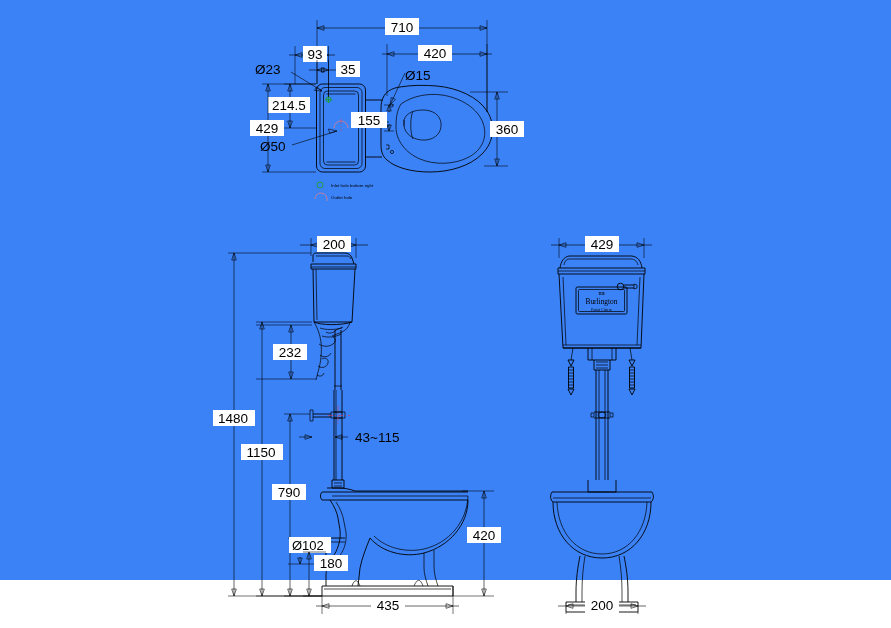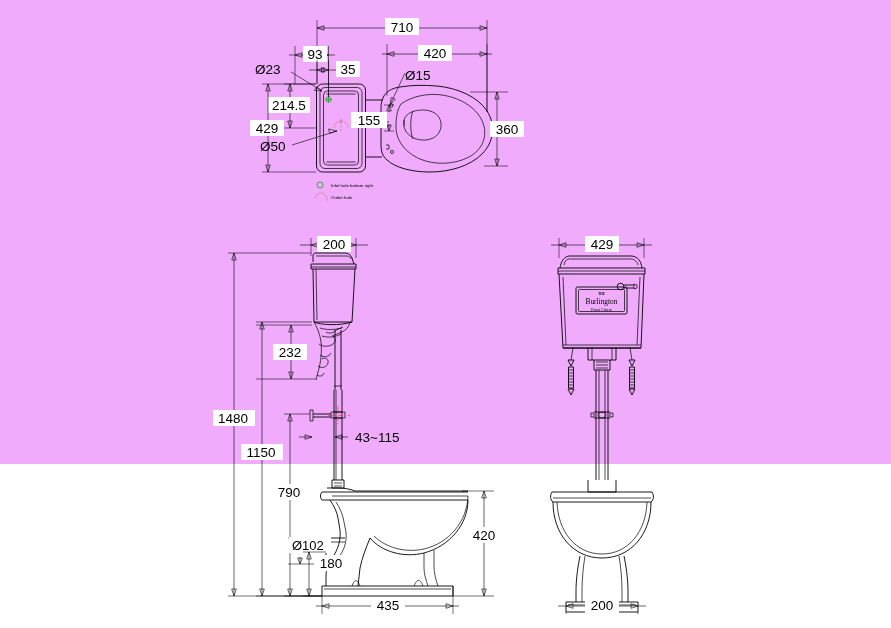--- a/index.html
+++ b/index.html
@@ -1,21 +1,21 @@
 <!DOCTYPE html>
 <html><head>
 <meta charset="utf-8">
 <title>Technical Drawing</title>
 <style>
   html,body{margin:0;padding:0;background:#ffffff;}
   body{
     font-family:"Liberation Sans", sans-serif;
     width:891px;height:628px;overflow:hidden;position:relative;
   }
-  #sheet{position:relative;width:891px;height:464px;background:#f0abfc;}
+  #sheet{position:relative;width:891px;height:580px;background:#3b82f6;}
   svg{display:block;}
   .dim{stroke:#000;stroke-width:0.6;fill:none;}
   .ext{stroke:#000;stroke-width:0.55;fill:none;}
   .obj{stroke:#000;stroke-width:0.9;fill:none;}
   .obj2{stroke:#000;stroke-width:0.7;fill:none;}
   .ctr{stroke:#d03a52;stroke-width:0.6;fill:none;}
   .grn{stroke:#17a020;stroke-width:0.8;fill:none;}
   .red{stroke:#e08090;stroke-width:0.8;fill:none;}
   .fillw{fill:#ffffff;}
   text.dimtxt{font-family:"Liberation Sans", sans-serif;font-size:13.5px;fill:#000;}

